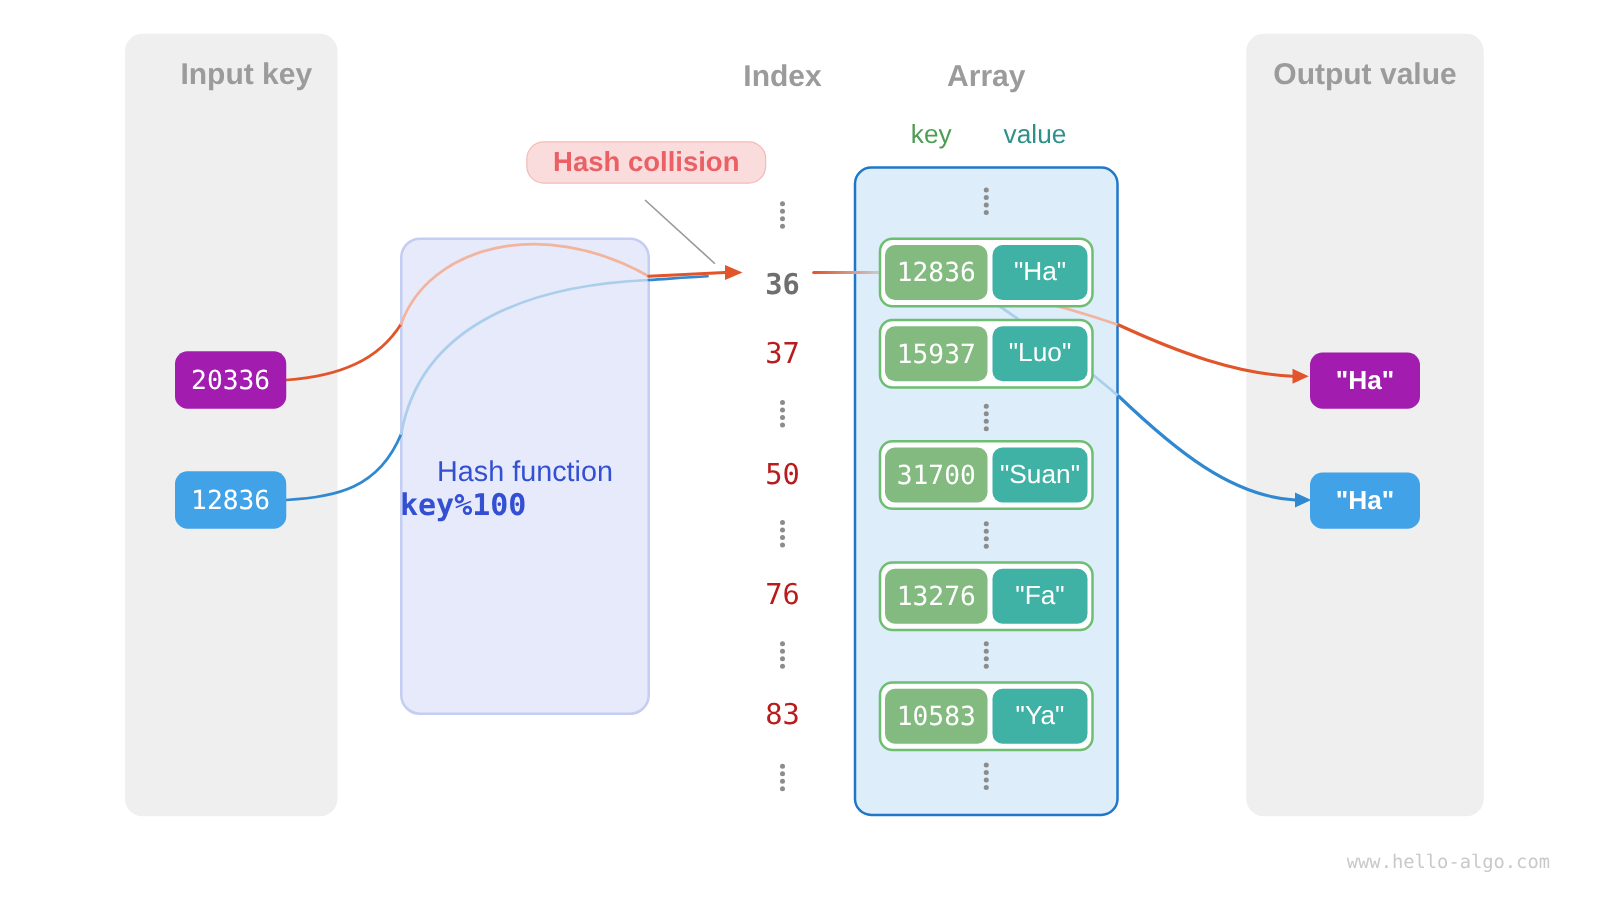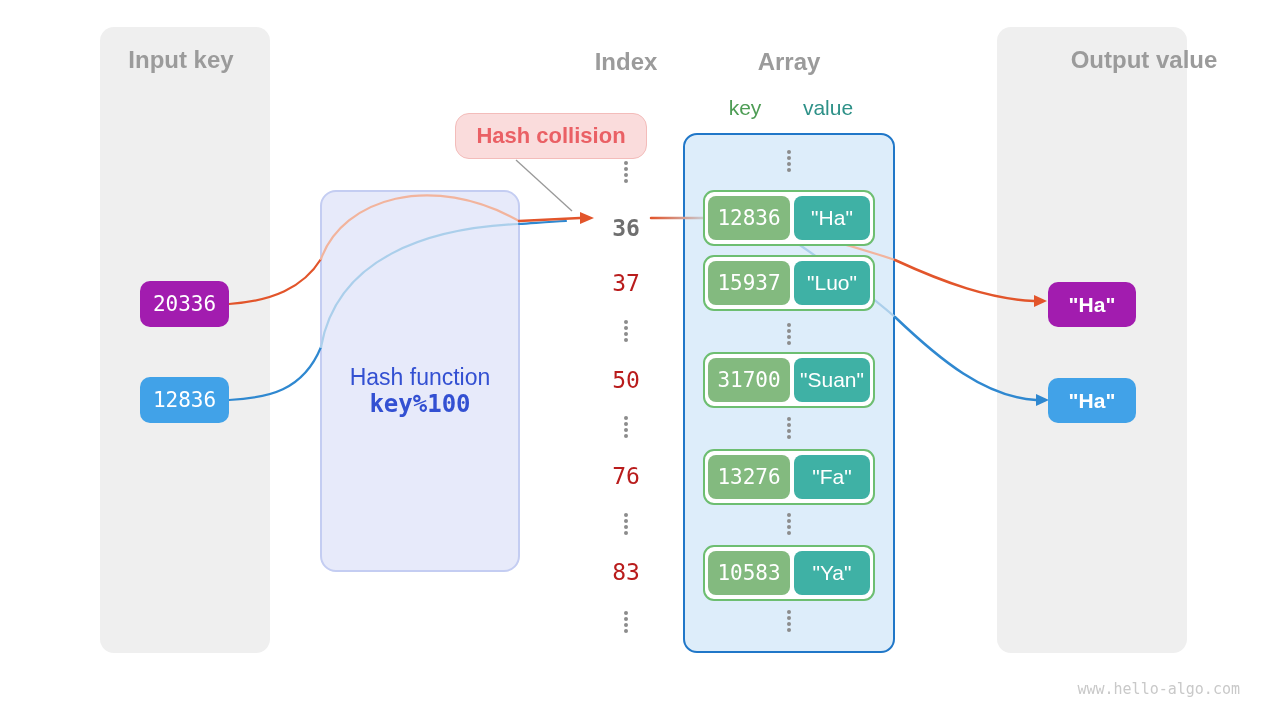--- a/index.html
+++ b/index.html
@@ -18,29 +18,29 @@
   .chip.mono{font-family:"DejaVu Sans Mono",monospace;font-size:21px;}
   .chip.sans{font-size:21px;font-weight:bold;}
   .chip.orange{background:#a21caf;}
   .chip.blue{background:#41a2e8;}
 
   
   .hashbox{position:absolute;left:320px;top:190px;width:200px;height:382px;
            background:#e7eafa;border:2px solid #c4cdf2;border-radius:16px;box-sizing:border-box;}
   .hash-title{position:absolute;left:320px;top:344px;width:200px;text-align:center;
               font-size:23px;color:#3350d2;margin-top:20px;}
-  .hash-formula{position:absolute;left:320px;top:390px;width:200px;text-align:center;
+  .hash-formula{position:absolute;left:320px;top:390px;width:200px;text-align:left;
                 font-size:24px;font-weight:bold;color:#3350d2;
                 font-family:"DejaVu Sans Mono",monospace;}
 
   
-  .callout{position:absolute;left:421px;top:113px;width:192px;height:46px;
+  .callout{position:absolute;left:421px;top:113px;width:192px;height:34px;
            background:#fadcdc;border:1.5px solid #f3bcba;border-radius:14px;box-sizing:border-box;
            display:flex;align-items:center;justify-content:center;
-           font-size:22px;font-weight:bold;color:#ea6065;margin-left:34px;}
+           font-size:22px;font-weight:bold;color:#ea6065;}
 
   
   .col-header{position:absolute;font-size:24px;font-weight:bold;color:#9b9b9b;
               transform:translate(-50%,-50%);white-space:nowrap;}
   .idx{position:absolute;transform:translate(-50%,-50%);
        font-family:"DejaVu Sans Mono",monospace;font-size:23px;color:#b91c1c;white-space:nowrap;}
   .idx.hot{font-weight:bold;color:#6f6f6f;}
 
   .dots{position:absolute;transform:translate(-50%,-50%);display:flex;flex-direction:column;gap:2px;}
   .dots i{width:4px;height:4px;border-radius:50%;background:#8c8c8c;display:block;}
@@ -100,21 +100,21 @@
 
     <path d="M704,219 C780,226 845,243 895,260" fill="none" stroke="#f2b49d" stroke-width="2.2" stroke-linecap="round"></path>
     <path d="M895,260 C945,283 990,299 1034,301" fill="none" stroke="#e2552b" stroke-width="2.5" stroke-linecap="round"></path>
     <polygon points="1034,295 1047,301 1034,307" fill="#e2552b"></polygon>
 
     <path d="M788,237 C825,262 866,292 895,317" fill="none" stroke="#abcfeb" stroke-width="2.2" stroke-linecap="round"></path>
     <path d="M895,317 C940,360 985,397 1036,400" fill="none" stroke="#2f88d0" stroke-width="2.5" stroke-linecap="round"></path>
     <polygon points="1036,394 1049,400 1036,406" fill="#2f88d0"></polygon>
   </svg>
 
-  <div class="panel-title abs" style="left:96px;width:170px;">Input key</div>
+  <div class="panel-title abs" style="left:112px;width:170px;">Input key</div>
   <div class="chip mono orange" style="left:140px;top:281px;width:89px;height:46px;">20336</div>
   <div class="chip mono blue" style="left:140px;top:377px;width:89px;height:46px;">12836</div>
 
   <div class="hash-title">Hash function</div>
   <div class="hash-formula">key%100</div>
 
   <div class="callout">Hash collision</div>
 
   <div class="col-header" style="left:626px;top:62px;">Index</div>
 
@@ -203,19 +203,19 @@
   </div>
   <div class="pair" style="top:449px;">
     <div class="k">13276</div>
     <div class="v">"Fa"</div>
   </div>
   <div class="pair" style="top:545px;">
     <div class="k">10583</div>
     <div class="v">"Ya"</div>
   </div>
 
-  <div class="panel-title abs" style="left:1049px;width:190px;">Output value</div>
+  <div class="panel-title abs" style="left:997px;width:190px;">Output value</div>
   <div class="chip sans orange" style="left:1048px;top:282px;width:88px;height:45px;">"Ha"</div>
   <div class="chip sans blue" style="left:1048px;top:378px;width:88px;height:45px;">"Ha"</div>
 
   <div class="watermark">www.hello-algo.com</div>
 
 </div>
 
 </body></html>

